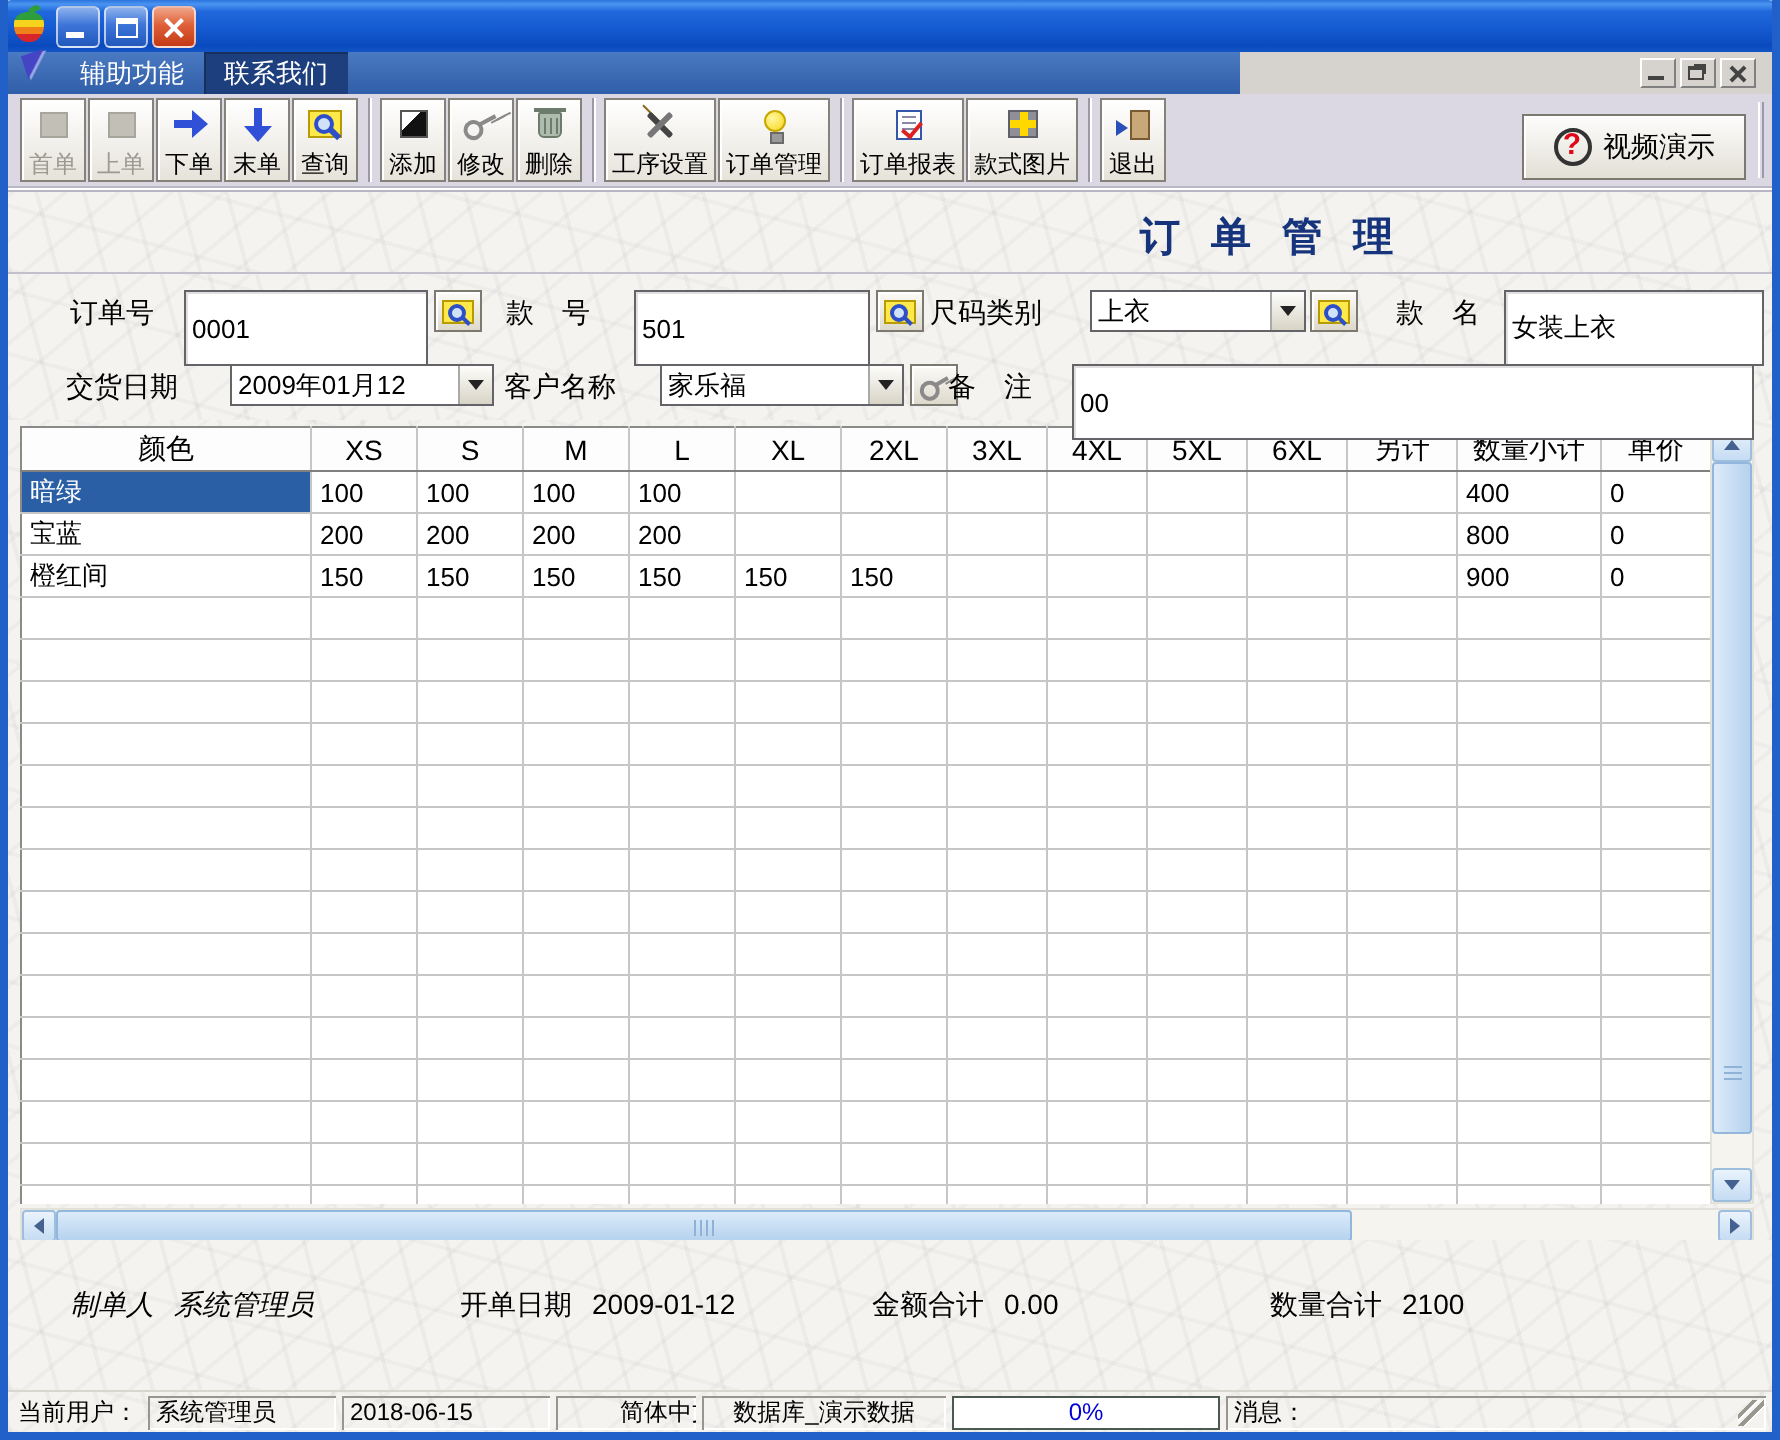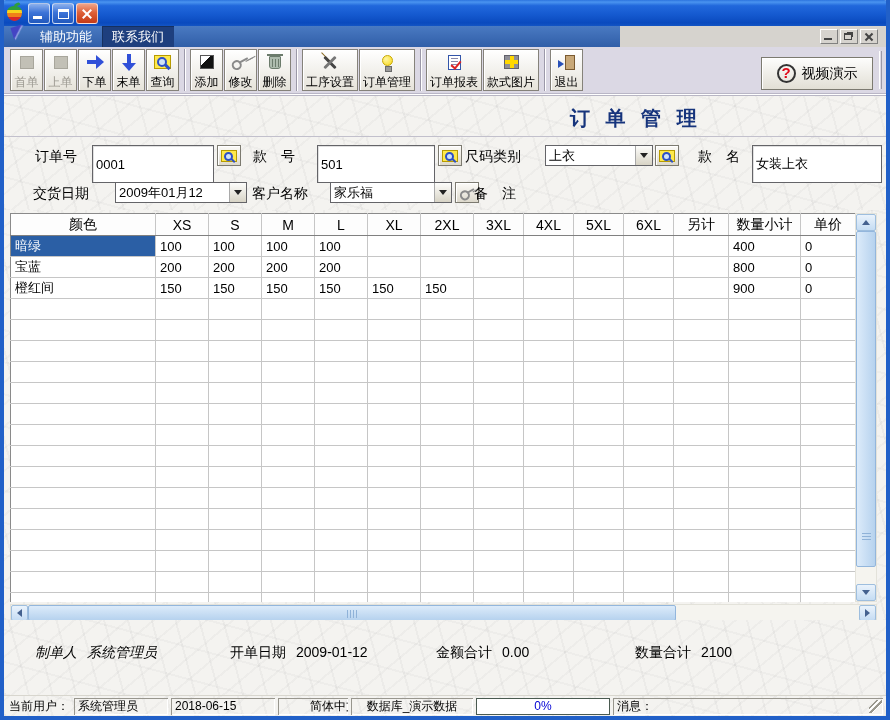--- a/index.html
+++ b/index.html
@@ -322,20 +322,21 @@
       <span class="val">家乐福</span>
       <span class="dd">
           <span class="tri-dn"></span>
         </span>
     </div>
     <button class="keybtn ctl" style="left:451px;top:45px;">
         <span class="k-ico"></span>
       </button>
 
     <span class="flabel" style="left:470px;top:48px;">备　注</span>
+    <span class="ctl" style="left:532px;top:45px;width:341px;"><input class="txt" value="00" style=""></span>
   </div>
 
   <div class="gridband fiber">
     <div class="grid-flex">
       <div class="grid-wrap">
         <table class="grid">
           <colgroup>
             <col style="width:145px">
               <col style="width:53px">
               <col style="width:53px">

